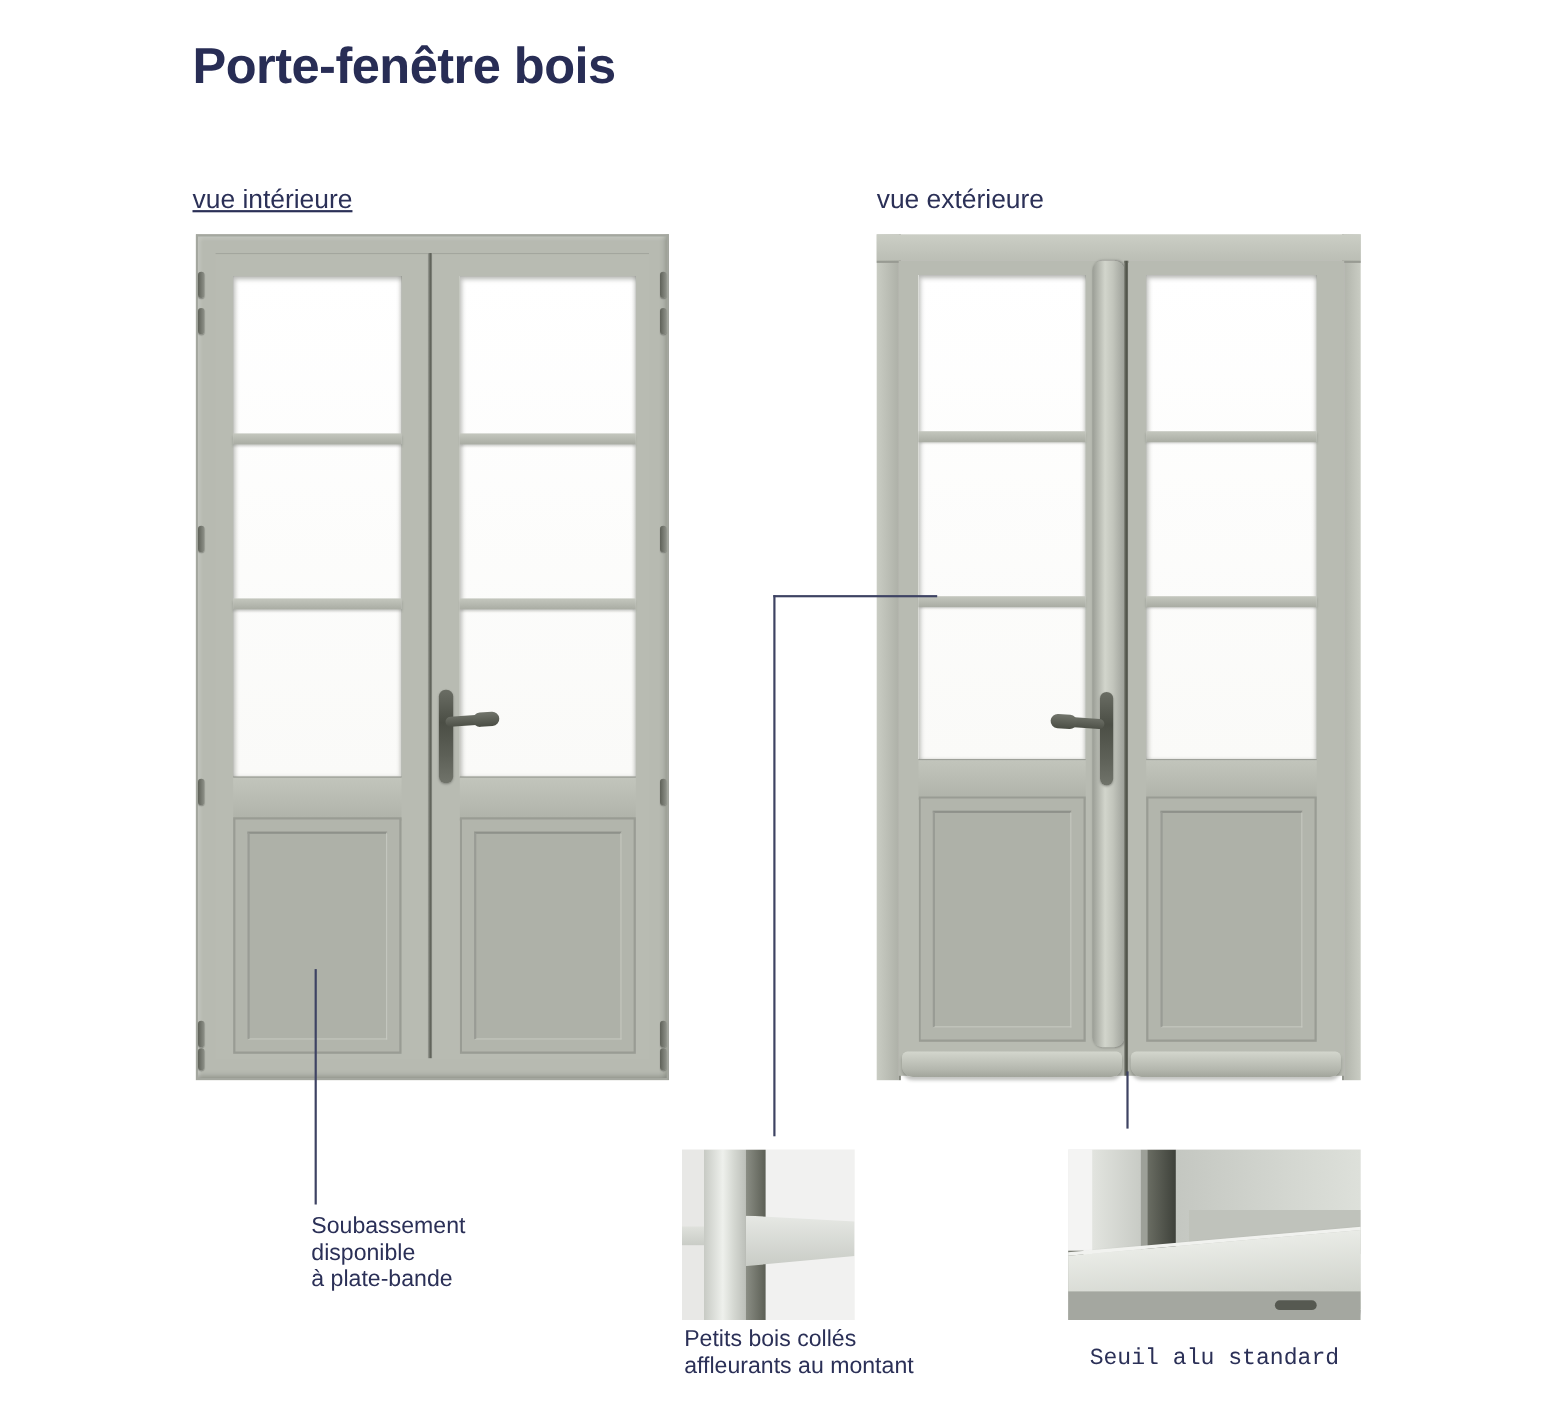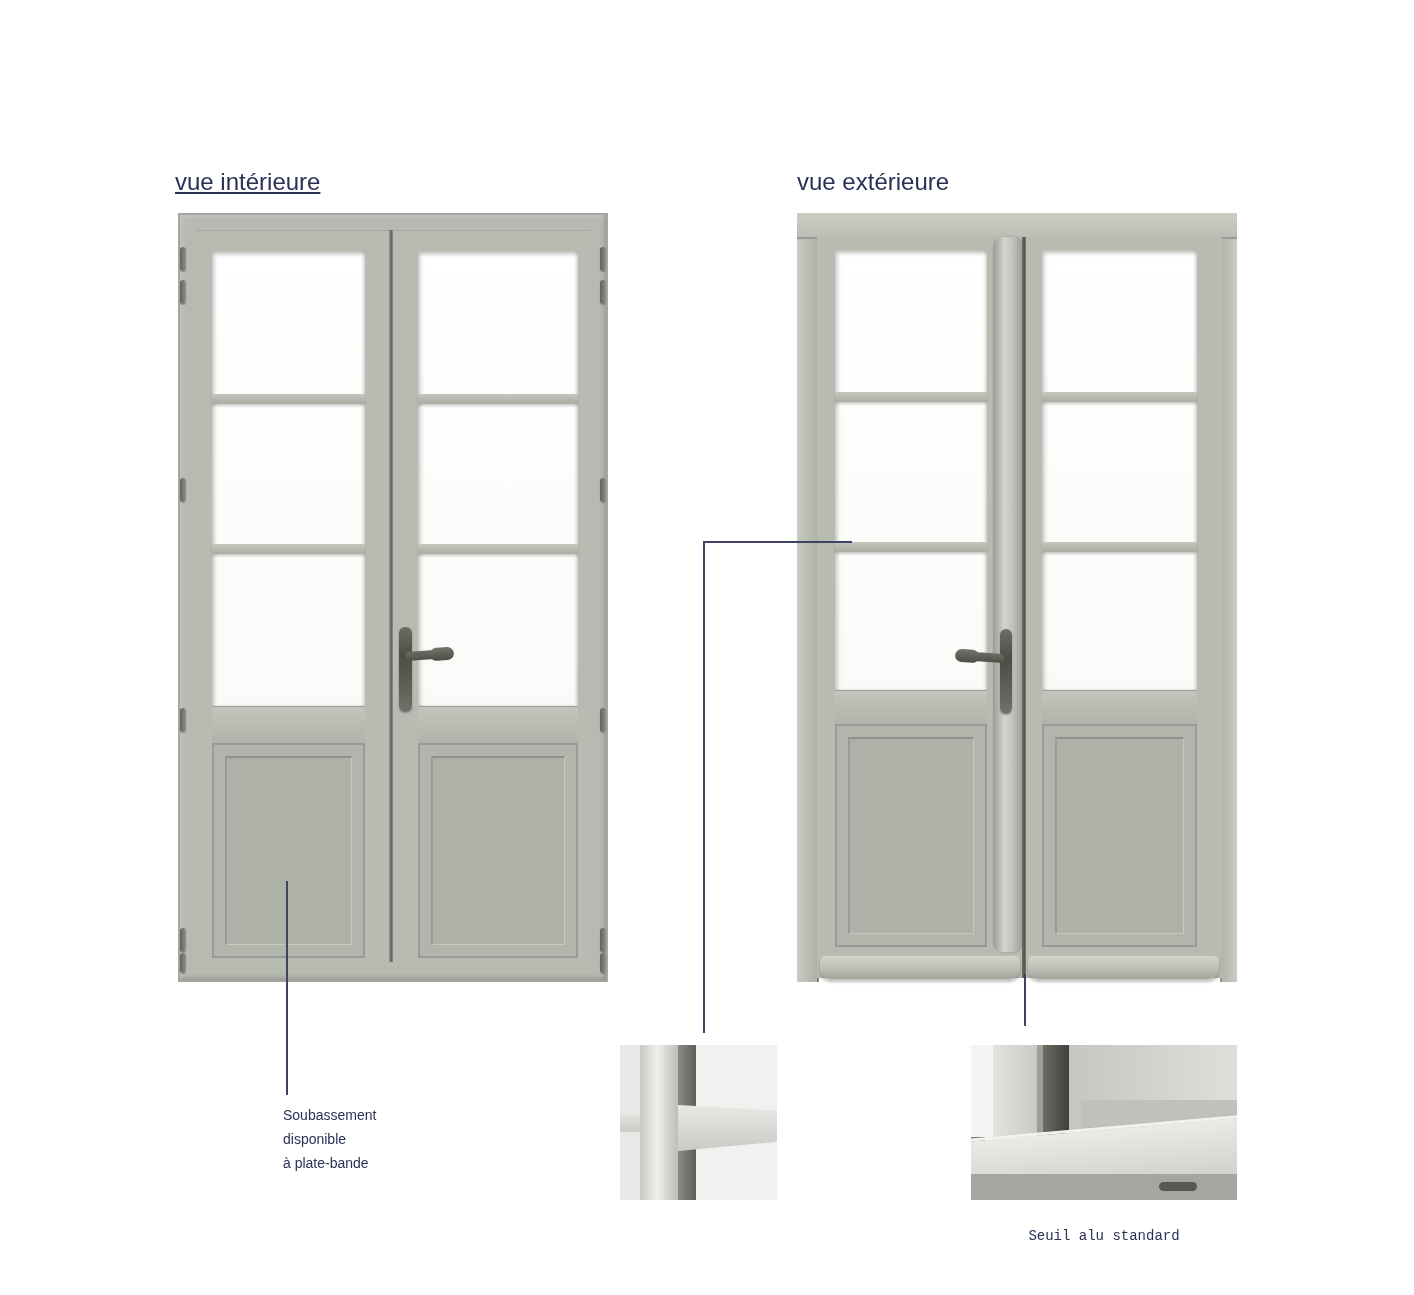--- a/index.html
+++ b/index.html
@@ -9,21 +9,21 @@
   }
   
   .title{
     position:absolute;left:175px;top:32px;
     font-size:46px;font-weight:bold;color:#282d55;letter-spacing:-0.5px;
   }
   .view-label{
     position:absolute;top:168px;font-size:24px;color:#2b3057;
   }
   .note{
-    position:absolute;font-size:14px;line-height:24px;color:#2b3057;
+    position:absolute;font-size:21px;line-height:24px;color:#2b3057;
     white-space:pre-line;
   }
   
   .door{position:absolute;top:213px;height:769px;}
   .leaf{position:absolute;background:#b8bbb2;border-top:1px solid #a3a69e;}
   .glass{
     position:absolute;background:linear-gradient(180deg,#ffffff,#fafaf8);
     box-shadow:inset 2px 3px 4px rgba(92,95,86,.38), inset -2px 0 3px rgba(92,95,86,.22);
   }
   .muntin{
@@ -143,20 +143,21 @@
     box-shadow:0 3px 4px rgba(0,0,0,.3);}
   .dB-bottom{position:absolute;left:0;right:0;bottom:0;height:26px;background:#a4a7a0;}
   .dB-oval{position:absolute;left:188px;bottom:9px;width:38px;height:9px;
     border-radius:5px;background:#565951;}
 </style>
 </head>
 <body>
 
 <div class="page">
 
+  <div class="title">Porte-fenêtre bois</div>
 
   <div class="view-label" style="left:175px;text-decoration:underline;">vue intérieure</div>
   <div class="view-label" style="left:797px;">vue extérieure</div>
 
   <div class="door door-int">
 
     <div class="leaf" style="left:18px;top:17px;width:193px;height:732px;">
       <div class="glass" style="left:16px;right:24px;top:20px;height:455px;">
         <div class="muntin" style="top:143px;"></div>
         <div class="muntin" style="top:293px;"></div>
@@ -255,15 +256,17 @@
     <div class="dB-backrail"></div>
     <div class="dB-wedgeD"></div>
     <div class="dB-sill"></div>
     <div class="dB-bottom"></div>
     <div class="dB-oval"></div>
   </div>
 
   <div class="note" style="left:283px;top:1103px;">Soubassement
 disponible
 à plate-bande</div>
+  <div class="note" style="left:622px;top:1206px;">Petits bois collés
+affleurants au montant</div>
   <div class="note" style="left:971px;top:1224px;width:266px;text-align:center;font-family:Liberation Mono, monospace;">Seuil alu standard</div>
 
 </div>
 
 </body></html>

